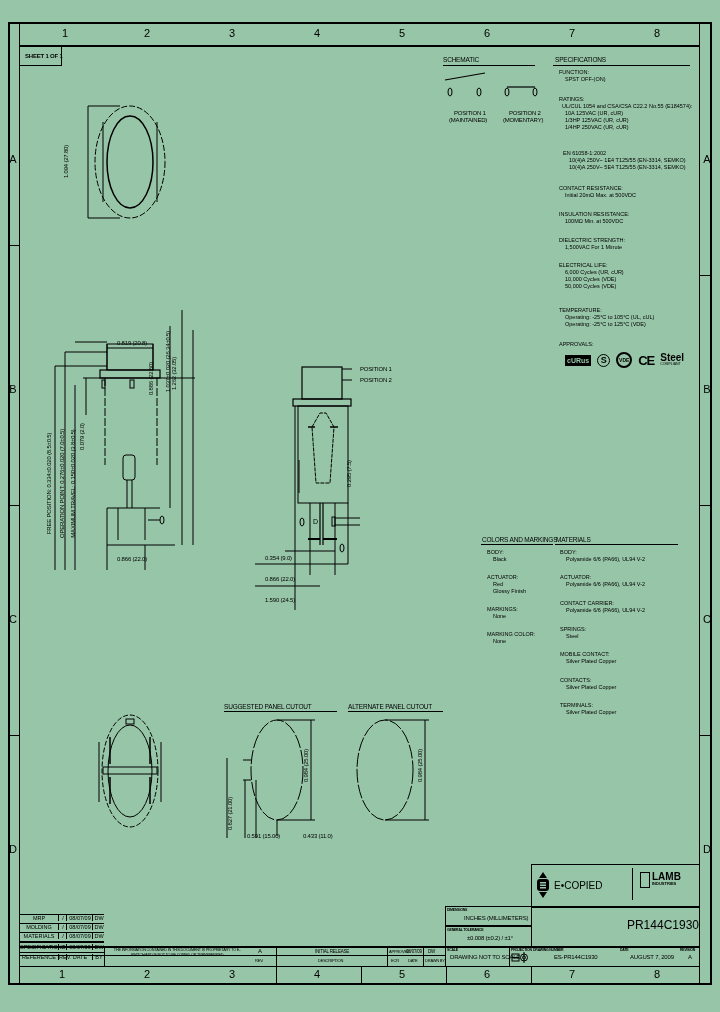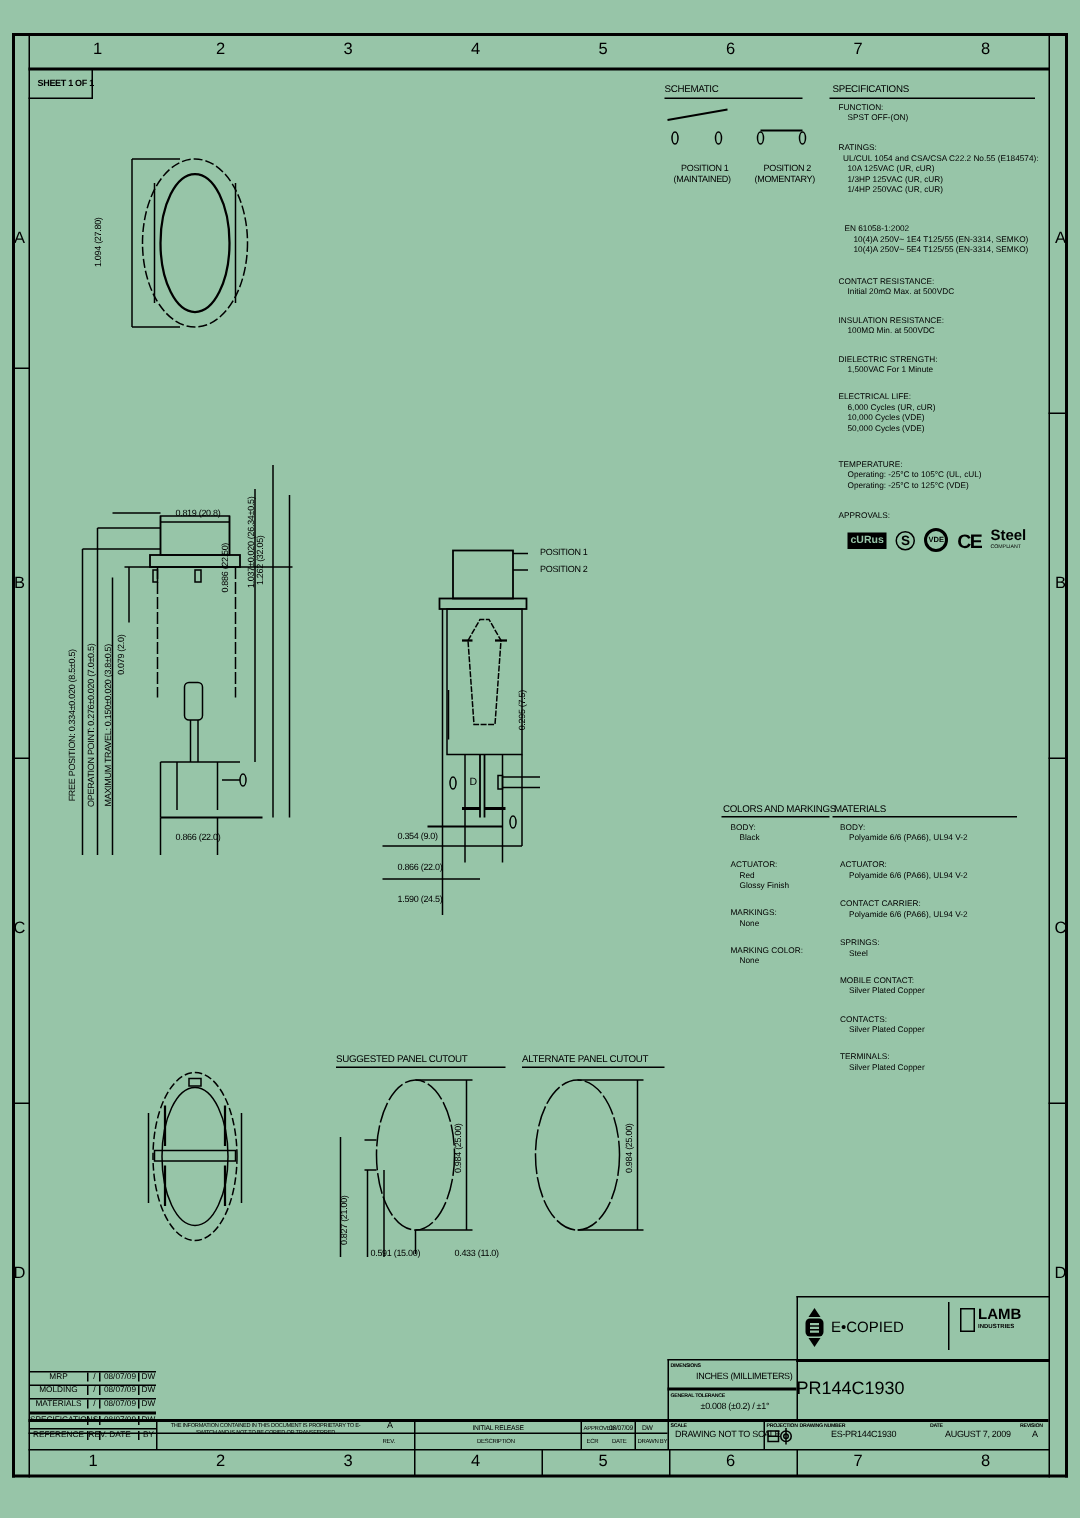--- a/index.html
+++ b/index.html
@@ -349,21 +349,21 @@
 <div class="ln" style="left:632px;top:868px;width:1px;height:32px;"></div>
 <div class="abs" style="left:640px;top:872px;display:flex;align-items:flex-start;gap:2px;">
   <span style="display:inline-block;width:8px;height:14px;border:1.5px solid #000;"></span>
   <span style="display:flex;flex-direction:column;line-height:9px;">
     <span style="font-family:'Liberation Sans',sans-serif;font-size:10px;font-weight:bold;">LAMB</span>
     <span style="font-family:'Liberation Sans',sans-serif;font-size:4px;line-height:5px;font-weight:bold;">INDUSTRIES</span>
   </span>
 </div>
 
 <div class="abs" style="left:531px;top:906px;width:168px;height:40px;border-left:1px solid #000;border-top:2px solid #000;"></div>
-<div class="abs" style="left:531px;top:918px;width:168px;text-align:left;font-family:'Liberation Sans',sans-serif;font-size:12px;">PR144C1930</div>
+<div class="abs" style="left:531px;top:918px;width:168px;text-align:right;font-family:'Liberation Sans',sans-serif;font-size:12px;">PR144C1930</div>
 
 <div class="abs" style="left:445px;top:906px;width:86px;height:40px;border:1px solid #000;border-right:none;"></div>
 <div class="ln" style="left:445px;top:925px;width:86px;height:2px;"></div>
 <div class="t" style="left:447px;top:907px;font-size:3.5px;font-weight:bold;">DIMENSIONS</div>
 <div class="t" style="left:464px;top:915px;">INCHES (MILLIMETERS)</div>
 <div class="t" style="left:447px;top:927px;font-size:3.5px;font-weight:bold;">GENERAL TOLERANCE</div>
 <div class="t" style="left:467px;top:935px;">±0.008 (±0.2) / ±1°</div>
 
 <div class="ln" style="left:19px;top:946px;width:680px;height:2px;"></div>
 <div class="ln" style="left:19px;top:955px;width:426px;height:1px;"></div>

